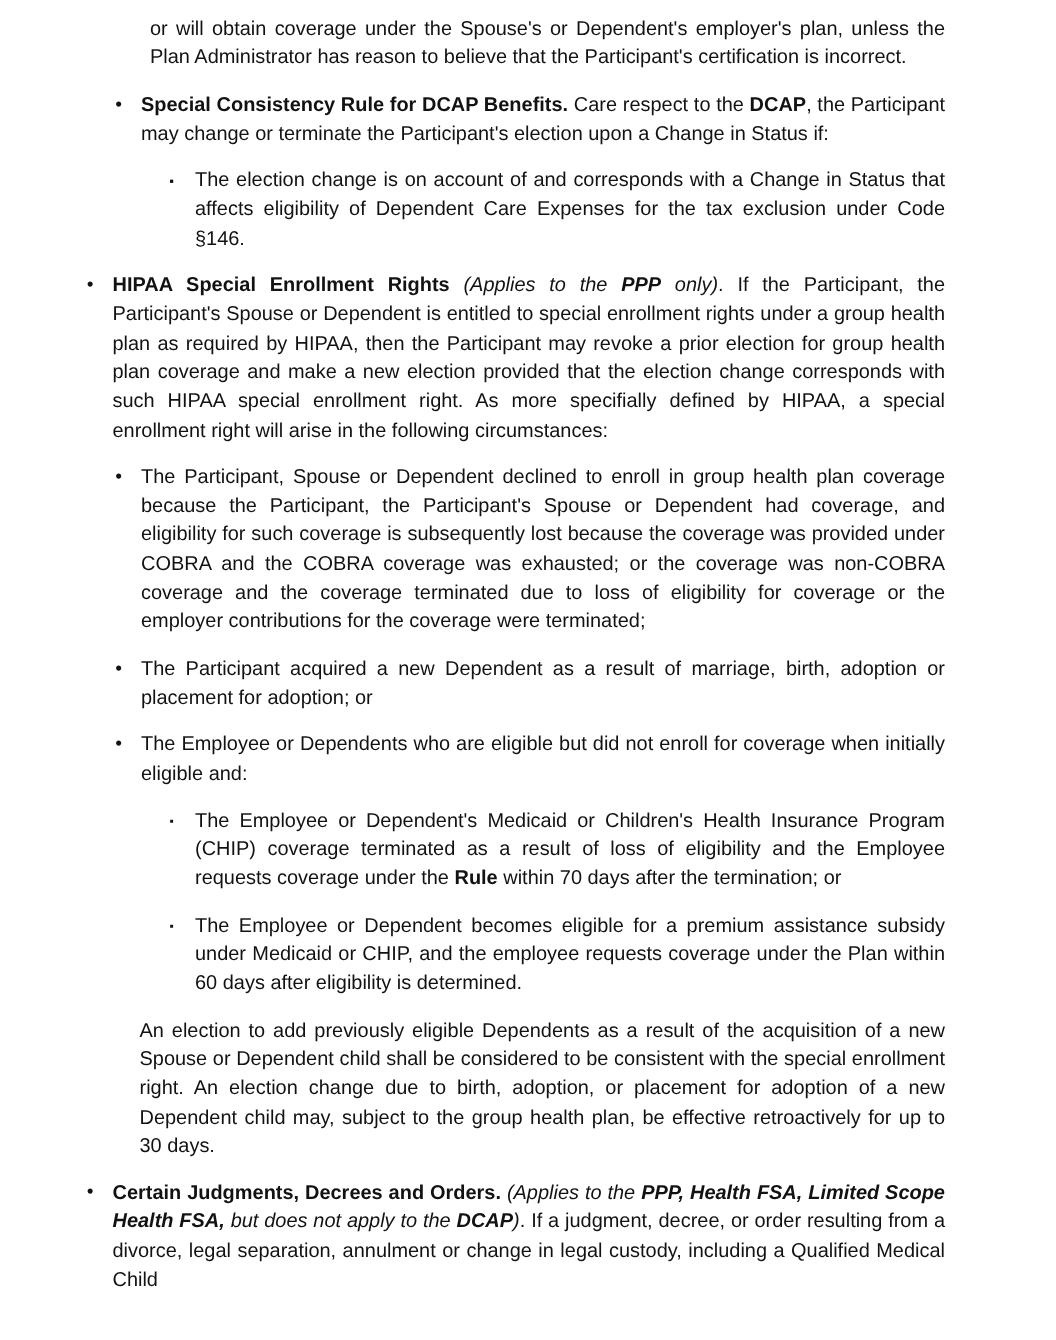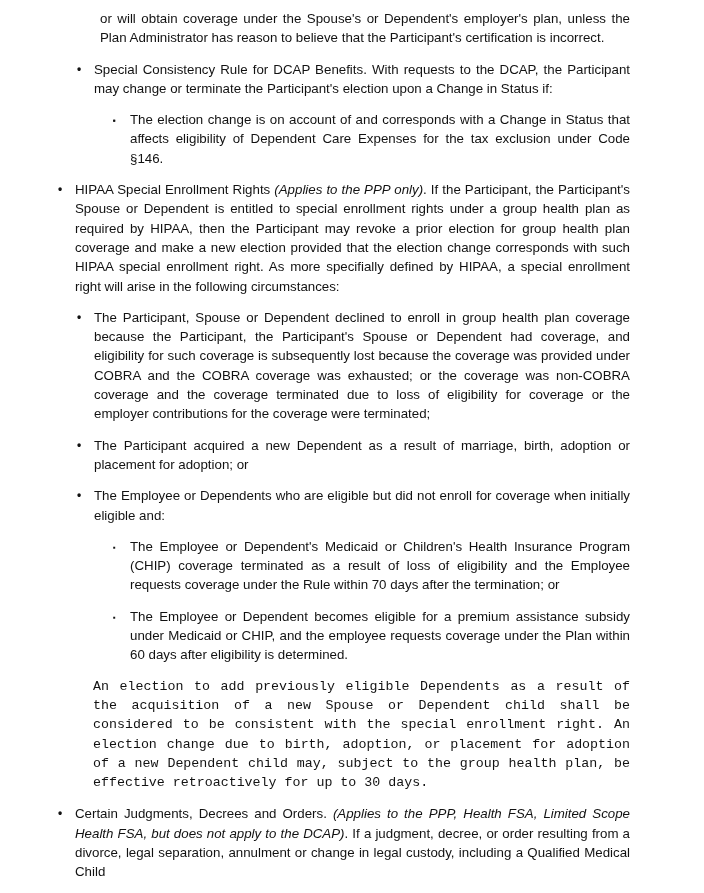--- a/index.html
+++ b/index.html
@@ -20,41 +20,41 @@
   }
   .para {
     position: relative;
     text-align: justify;
     margin-bottom: 12px;
   }
   
   .cont { margin-left: 100px; }  
   .l1   { margin-left: 75px;  }  
   .l2   { margin-left: 94px;  }  
-  .l2t  { margin-left: 93px; font-family: Liberation Mono, monospace;  }  
+  .l2t  { margin-left: 93px;  }  
   .l3   { margin-left: 130px; }  
   .bullet {
     position: absolute;
     left: -17px; top: 0;
     width: 14px;
     text-align: left;
     font-style: normal; font-weight: 700;
   }
   .bullet.disc   { font-size: 12px; }
   .bullet.square { font-size: 8px; top: 1px; }
-  .rb { font-weight: 400; }
+  .rb { font-weight: 700; }
   .ri { font-style: italic; }
 </style>
 </head>
 <body>
 
 <div class="page">
   <div id="content">
       <div class="para cont"><span><span class="">or will obtain coverage under the Spouse's or Dependent's employer's plan, unless the Plan Administrator has reason to believe that the Participant's certification is incorrect.</span></span></div>
-      <div class="para l2"><span class="bullet disc">•</span><span><span class="rb ">Special Consistency Rule for DCAP Benefits.</span><span class="">  With requests to the </span><span class="rb ">DCAP</span><span class="">, the Participant may change or terminate the Participant's election upon a Change in Status if:</span></span></div>
+      <div class="para l2"><span class="bullet disc">•</span><span><span class="rb ">Special Consistency Rule for DCAP Benefits.</span><span class="">  Care respect to the </span><span class="rb ">DCAP</span><span class="">, the Participant may change or terminate the Participant's election upon a Change in Status if:</span></span></div>
       <div class="para l3"><span class="bullet square">▪</span></div>
       <div class="para l3"><span class="bullet square">▪</span><span><span class="">The election change is on account of and corresponds with a Change in Status that affects eligibility of Dependent Care Expenses for the tax exclusion under Code §146.</span></span></div>
       <div class="para l1"><span class="bullet disc">•</span><span><span class="rb ">HIPAA Special Enrollment Rights </span><span class="ri">(Applies to the </span><span class="rb ri">PPP</span><span class="ri"> only)</span><span class="">.  If the Participant, the Participant's Spouse or Dependent is entitled to special enrollment rights under a group health plan as required by HIPAA, then the Participant may revoke a prior election for group health plan coverage and make a new election provided that the election change corresponds with such HIPAA special enrollment right.  As more specifially defined by HIPAA, a special enrollment right will arise in the following circumstances:</span></span></div>
       <div class="para l2"><span class="bullet disc">•</span><span><span class="">The Participant, Spouse or Dependent declined to enroll in group health plan coverage because the Participant, the Participant's Spouse or Dependent had coverage, and eligibility for such coverage is subsequently lost because the coverage was provided under COBRA and the COBRA coverage was exhausted; or the coverage was non-COBRA coverage and the coverage terminated due to loss of eligibility for coverage or the employer contributions for the coverage were terminated;</span></span></div>
       <div class="para l2"><span class="bullet disc">•</span><span><span class="">The Participant acquired a new Dependent as a result of marriage, birth, adoption or placement for adoption; or</span></span></div>
       <div class="para l2"><span class="bullet disc">•</span><span><span class="">The Employee or Dependents who are eligible but did not enroll for coverage when initially eligible and:</span></span></div>
       <div class="para l3"><span class="bullet square">▪</span><span><span class="">The Employee or Dependent's Medicaid or Children's Health Insurance Program (CHIP) coverage terminated as a result of loss of eligibility and the Employee requests coverage under the </span><span class="rb ">Rule</span><span class=""> within 70 days after the termination; or</span></span></div>
       <div class="para l3"><span class="bullet square">▪</span><span><span class="">The Employee or Dependent becomes eligible for a premium assistance subsidy under Medicaid or CHIP, and the employee requests coverage under the Plan within 60 days after eligibility is determined.</span></span></div>
       <div class="para l2t"><span><span class="">An election to add previously eligible Dependents as a result of the acquisition of a new Spouse or Dependent child shall be considered to be consistent with the special enrollment right.  An election change due to birth, adoption, or placement for adoption of a new Dependent child may, subject to the group health plan, be effective retroactively for up to 30 days.</span></span></div>
       <div class="para l1"><span class="bullet disc">•</span><span><span class="rb ">Certain Judgments, Decrees and Orders. </span><span class="ri">(Applies to the </span><span class="rb ri">PPP, Health FSA, Limited Scope Health FSA,</span><span class="ri"> but does not apply to the </span><span class="rb ri">DCAP</span><span class="ri">)</span><span class="">.  If a judgment, decree, or order resulting from a divorce, legal separation, annulment or change in legal custody, including a Qualified Medical Child</span></span></div>

